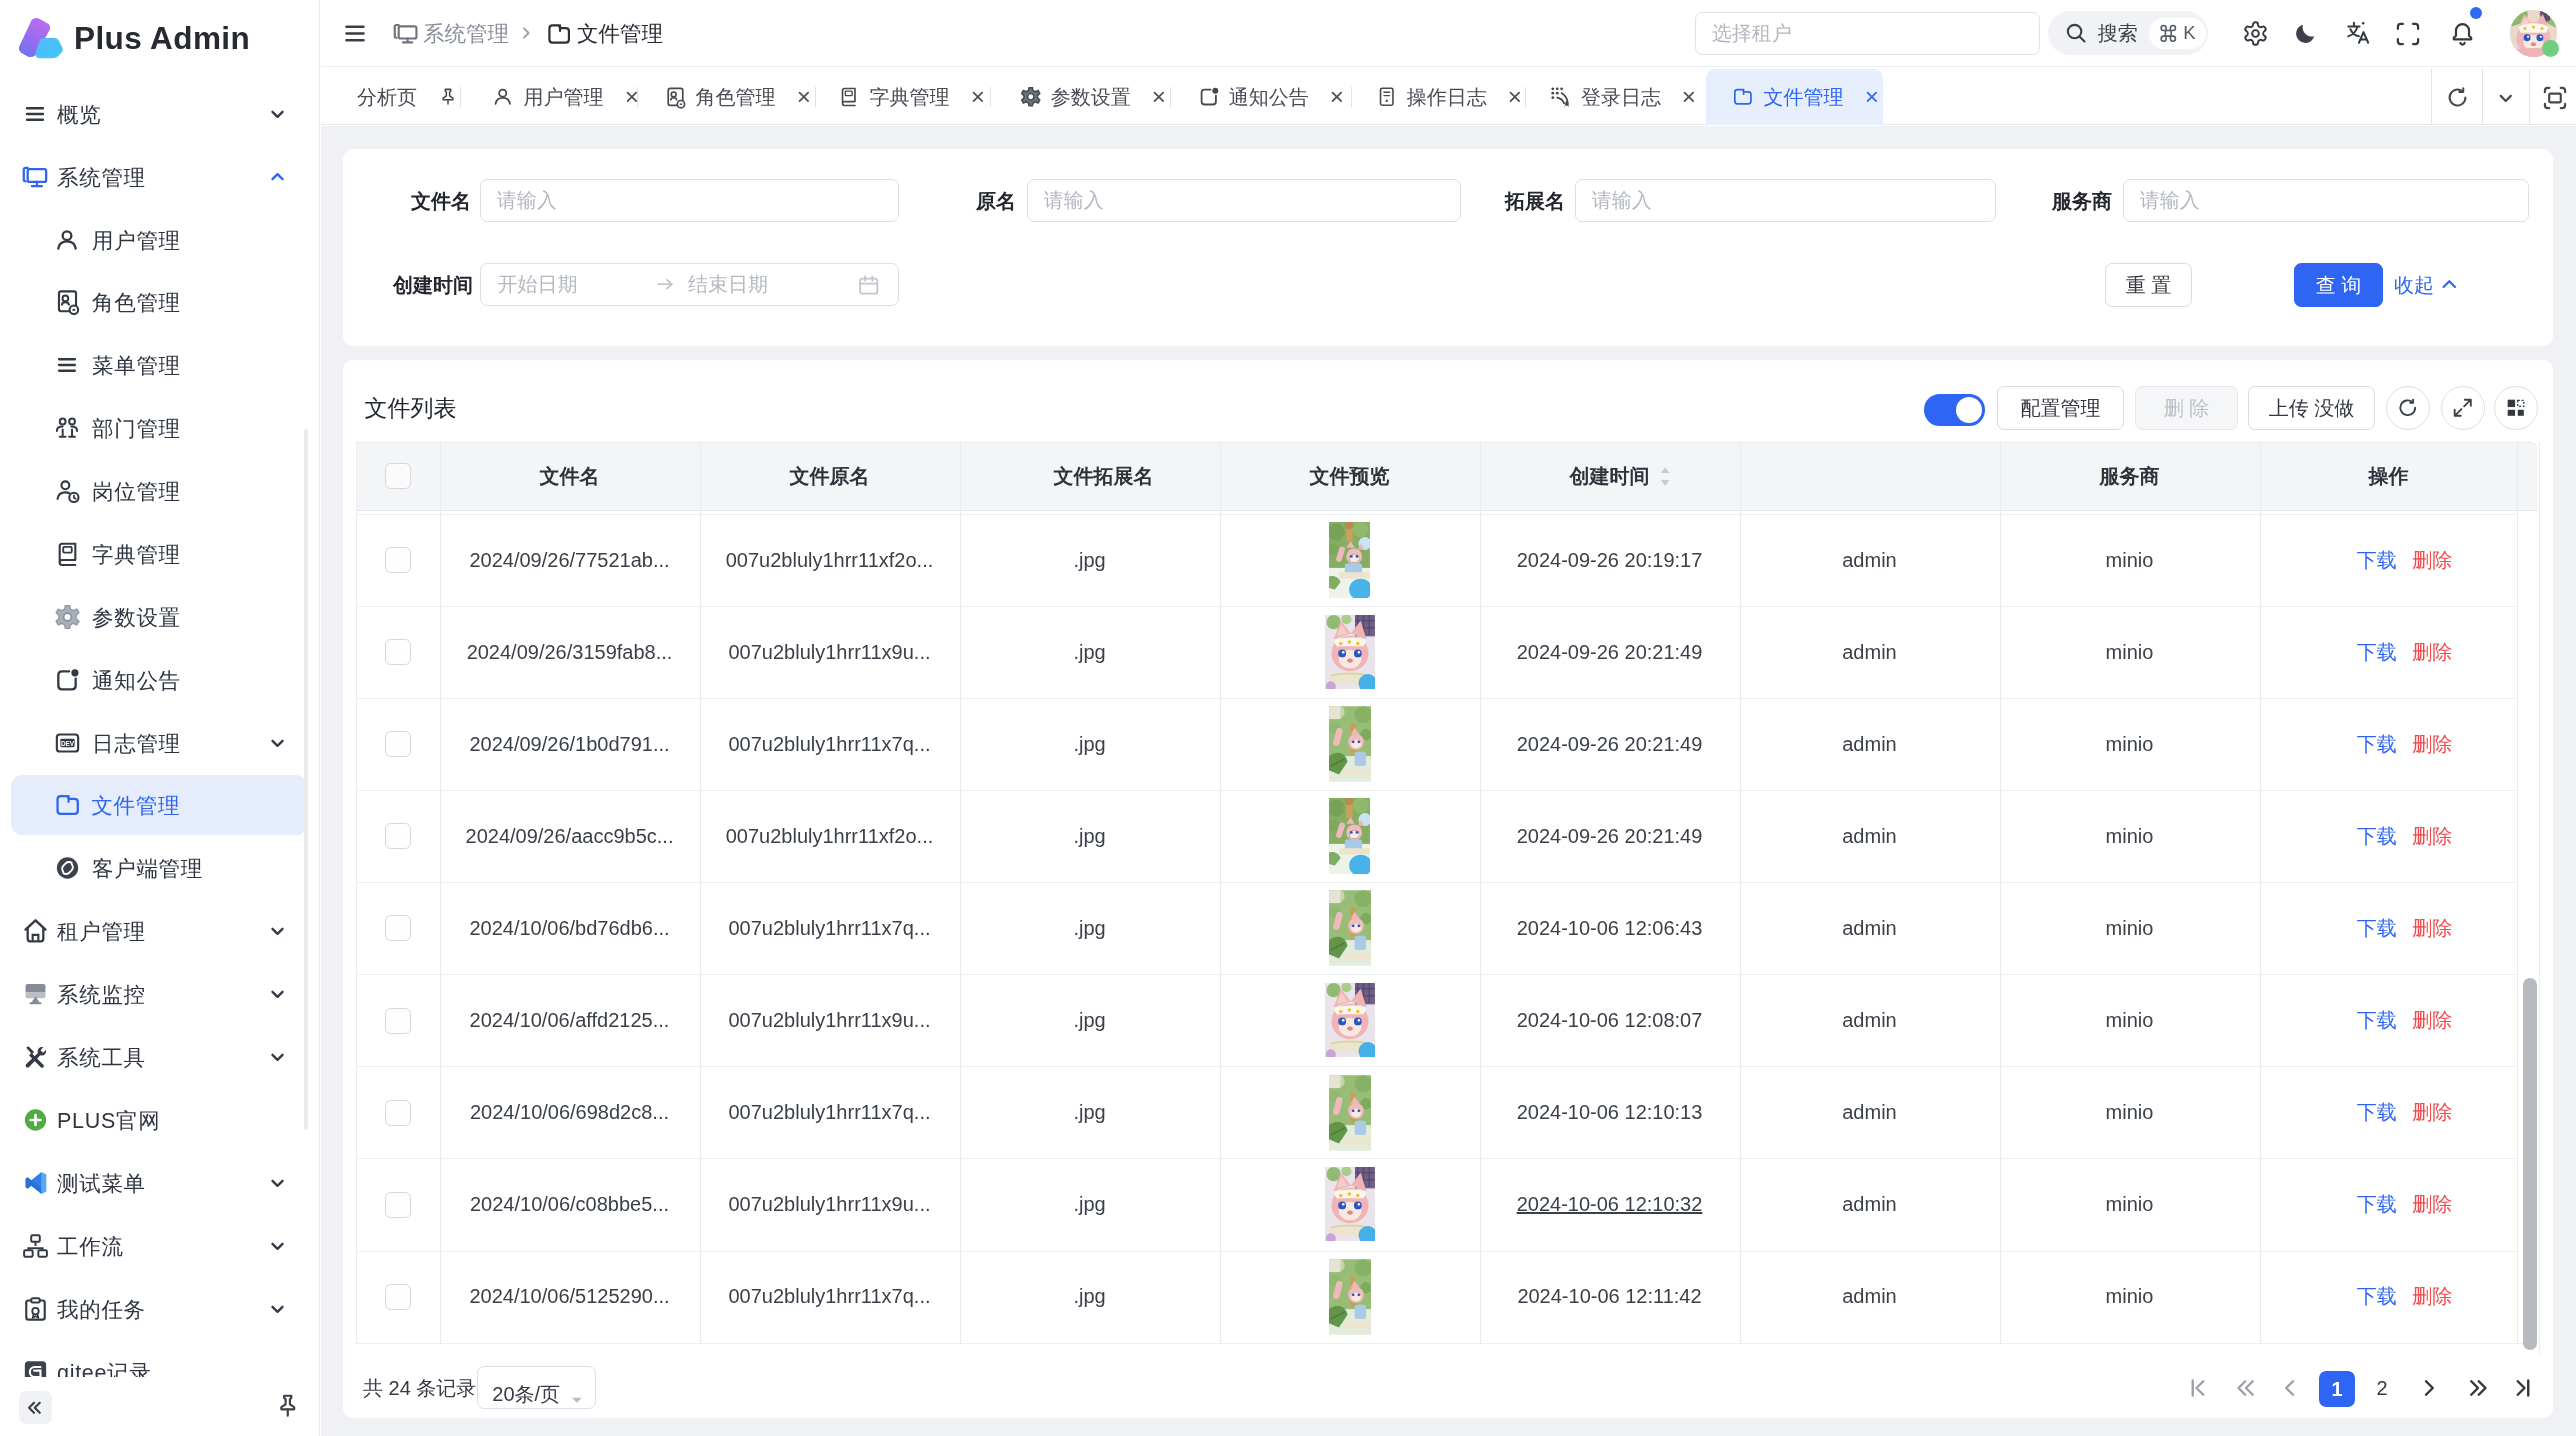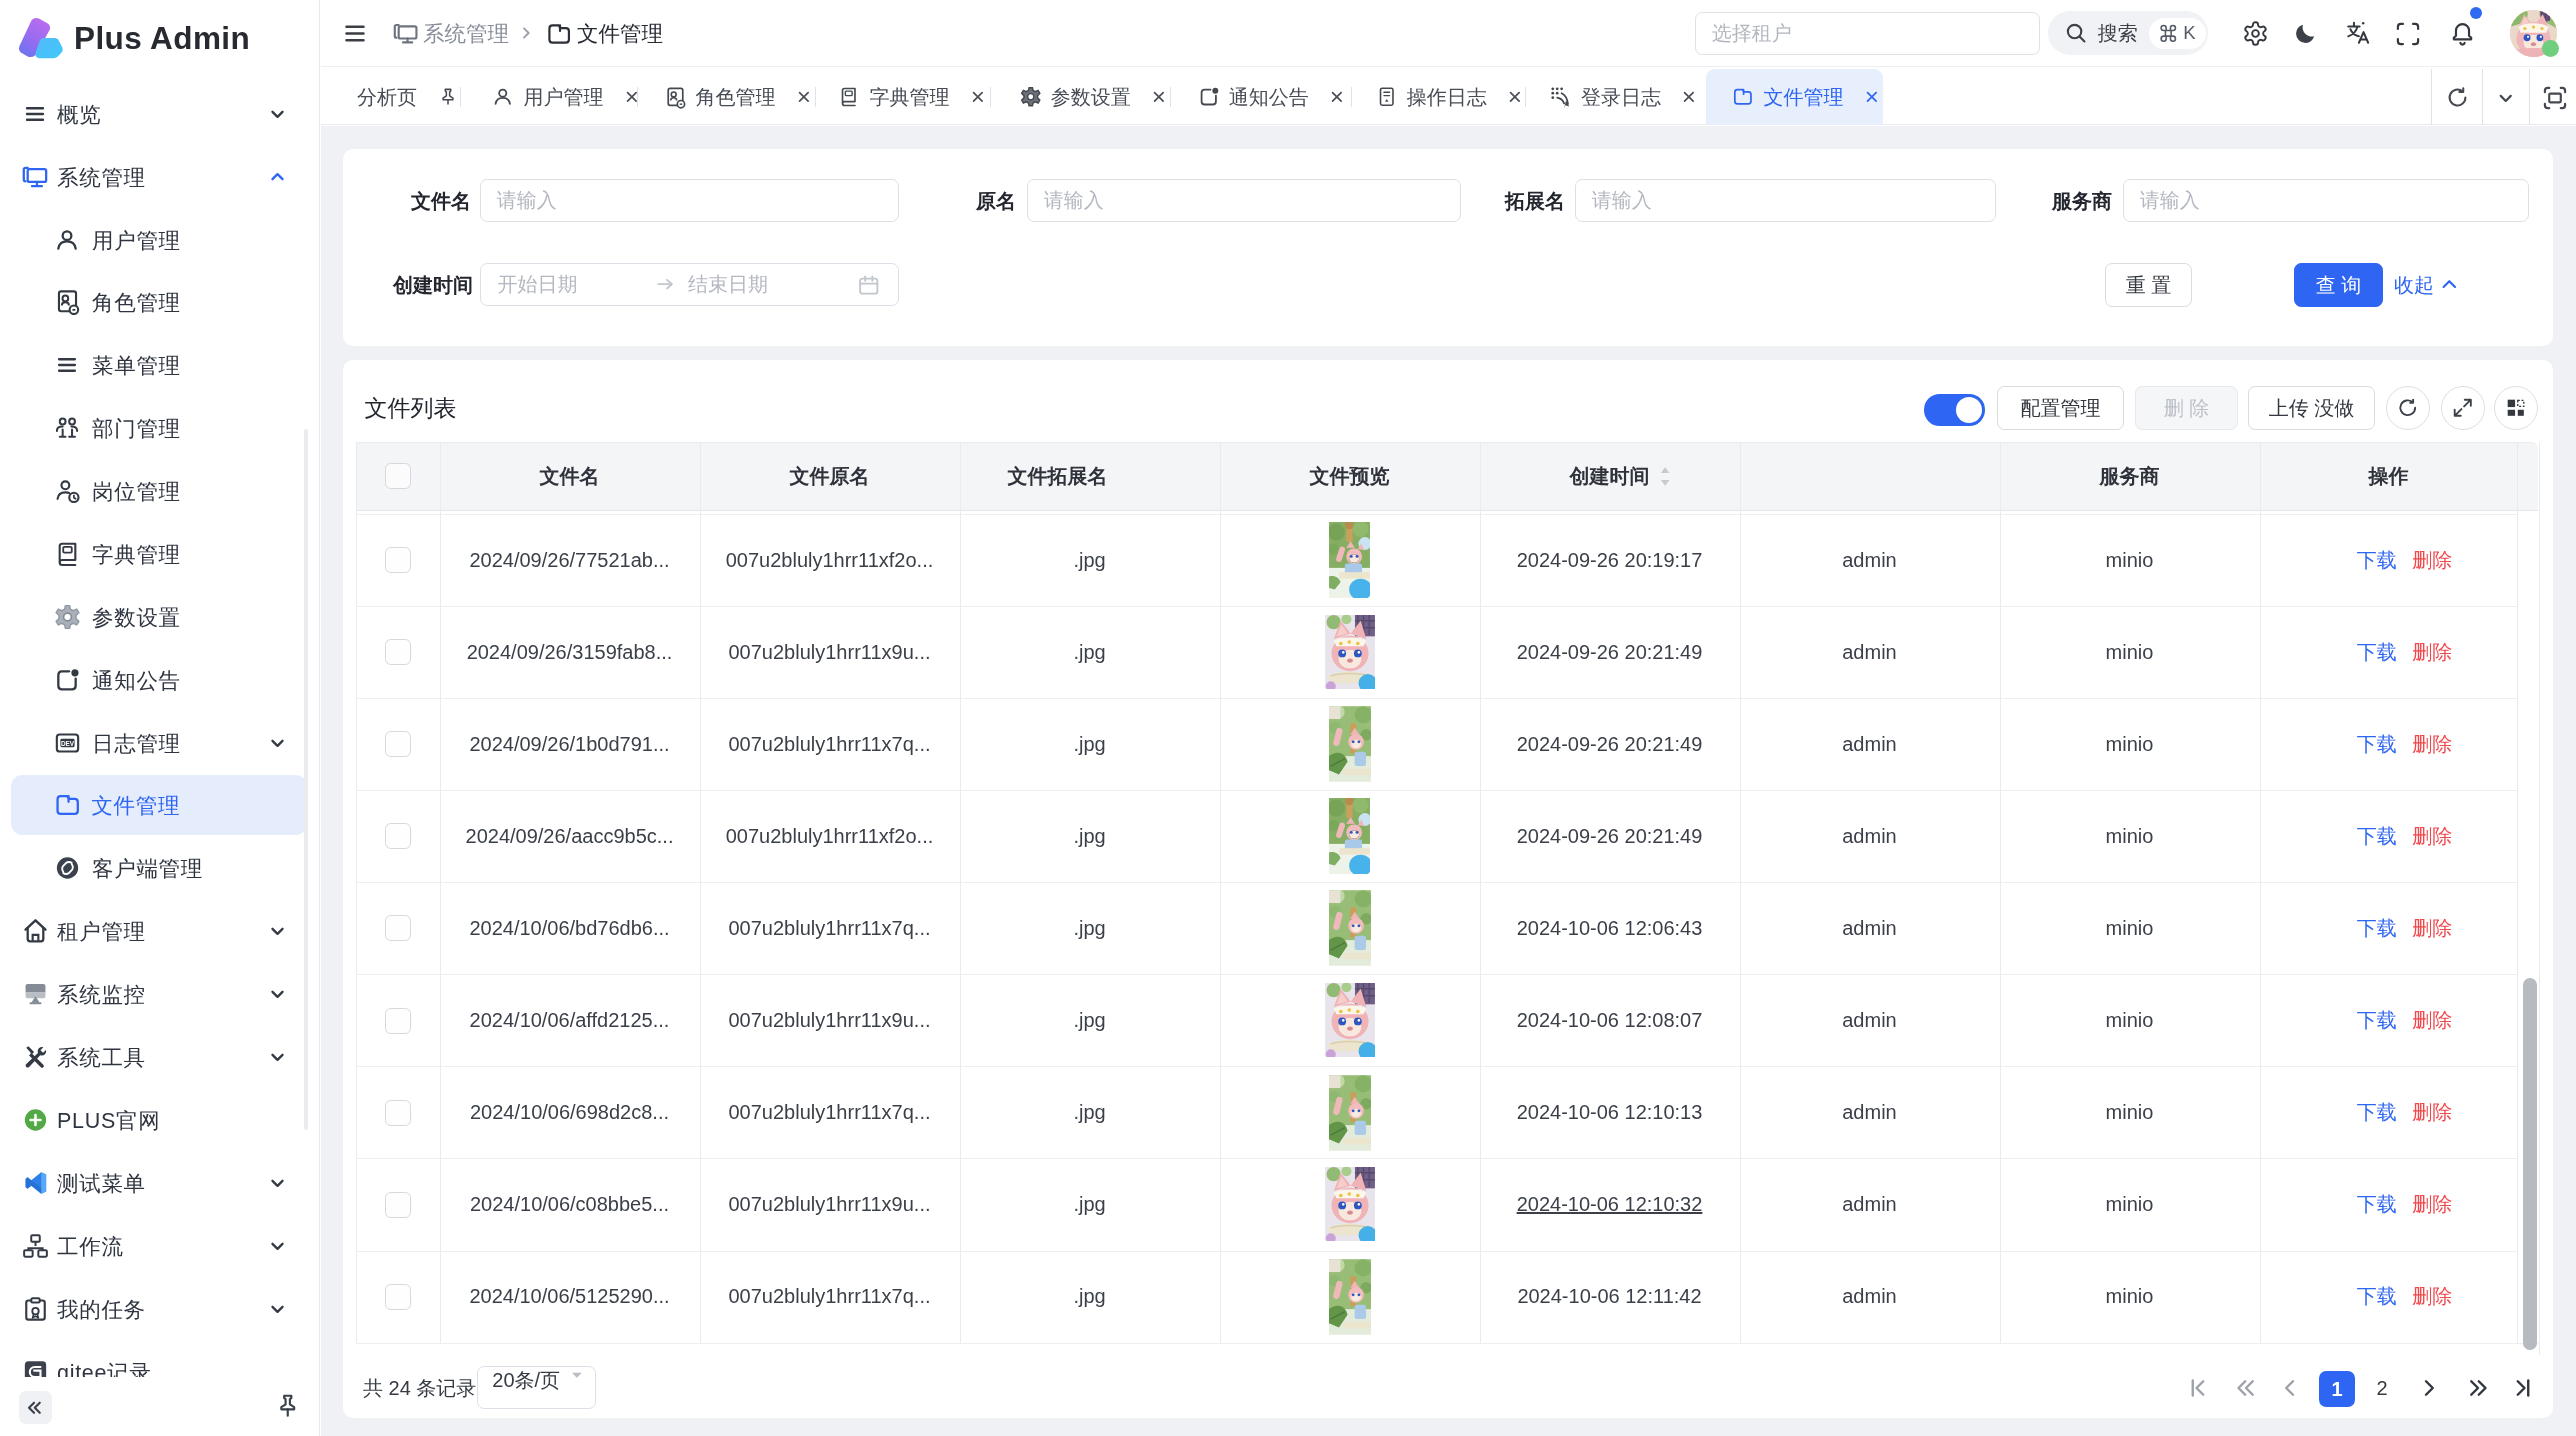--- a/index.html
+++ b/index.html
@@ -599,21 +599,21 @@
           <rect x="19" y="19" width="9" height="9" fill="#34383f"></rect>
           <rect x="19" y="5" width="9" height="9" fill="none" stroke="#34383f" stroke-width="2" stroke-dasharray="3 2.5"></rect>
         </svg>
       </div>
 <div class="abs" style="left:13px;top:82px;width:2182px;height:69px;background:#f4f5f7;border-top:1.4px solid #e9ebef;border-bottom:1.4px solid #e4e6ea;border-radius:0 7.2px 0 0;"></div>
 <div class="abs" style="left:42px;top:103px;">
         <span class="ckb" style="display:block;background:#fbfbfc;"></span>
       </div>
 <div class="th-cell" style="left:105px;top:82px;width:243px;">文件名</div>
 <div class="th-cell" style="left:365px;top:82px;width:243px;">文件原名</div>
-<div class="th-cell" style="left:593px;top:82px;width:243px;">文件拓展名</div>
+<div class="th-cell" style="left:639px;top:82px;width:243px;">文件拓展名</div>
 <div class="th-cell" style="left:885px;top:82px;width:243px;">文件预览</div>
 <div class="th-cell" style="left:1145px;top:82px;width:243px;">创建时间<svg style="position:absolute;left:170px;top:23px;" width="14.3" height="23" viewBox="0 0 20 32">
           <path d="M10 3l6 8H4z" fill="#c6cad1"></path>
           <path d="M10 29l6-8H4z" fill="#c6cad1"></path>
         </svg></div>
 <div class="th-cell" style="left:1665px;top:82px;width:243px;">服务商</div>
 <div class="th-cell" style="left:1924px;top:82px;width:243px;">操作</div>
 <div class="colline" style="left:97px;top:82px;height:901px;"></div>
 <div class="colline" style="left:357px;top:82px;height:901px;"></div>
 <div class="colline" style="left:617px;top:82px;height:901px;"></div>
@@ -964,21 +964,21 @@
       </div>
 <div class="td" style="left:1145px;top:922px;width:243px;height:29px;">2024-10-06 12:11:42</div>
 <div class="td" style="left:1405px;top:922px;width:243px;height:29px;">admin</div>
 <div class="td" style="left:1665px;top:922px;width:243px;height:29px;">minio</div>
 <div class="td" style="left:1940px;top:922px;width:243px;height:29px;">
         <span style="color:#2e65f2;">下载</span>
         <span style="color:#f0494d;margin-left:15.7px;">删除</span>
       </div>
 <div class="abs" style="left:2180px;top:618px;width:13.6px;height:372px;background:#b7babf;border-radius:7.2px;"></div>
 <div class="abs" style="left:20px;top:1028px;transform:translateY(-50%);font-size:20px;color:#363b44;">共 24 条记录</div>
-<div class="abs" style="left:134px;top:1006px;width:119px;height:43px;border:1.4px solid #dcdfe5;border-radius:7.2px;display:flex;align-items:flex-start;font-size:20px;color:#363b44;">
+<div class="abs" style="left:134px;top:1006px;width:119px;height:43px;border:1.4px solid #dcdfe5;border-radius:7.2px;display:flex;align-items:flex-end;font-size:20px;color:#363b44;">
         <span style="margin-left:14.3px;">20条/页</span>
         <svg style="margin-left:8.6px;" width="15.7" height="15.7" viewBox="0 0 22 22">
           <path d="M4 8l7 7 7-7" fill="#b9bdc5"></path>
         </svg>
       </div>
 <div class="abs" style="left:1855px;top:1028px;transform:translate(-50%,-50%);">
         <svg width="24" height="24" viewBox="0 0 32 32">
           <path d="M9 6v20" stroke="#9da1a8" stroke-width="3.2" fill="none" stroke-linecap="round" stroke-linejoin="round"></path>
           <path d="M23 7l-9 9 9 9" stroke="#9da1a8" stroke-width="3.2" fill="none" stroke-linecap="round" stroke-linejoin="round"></path>
         </svg>

